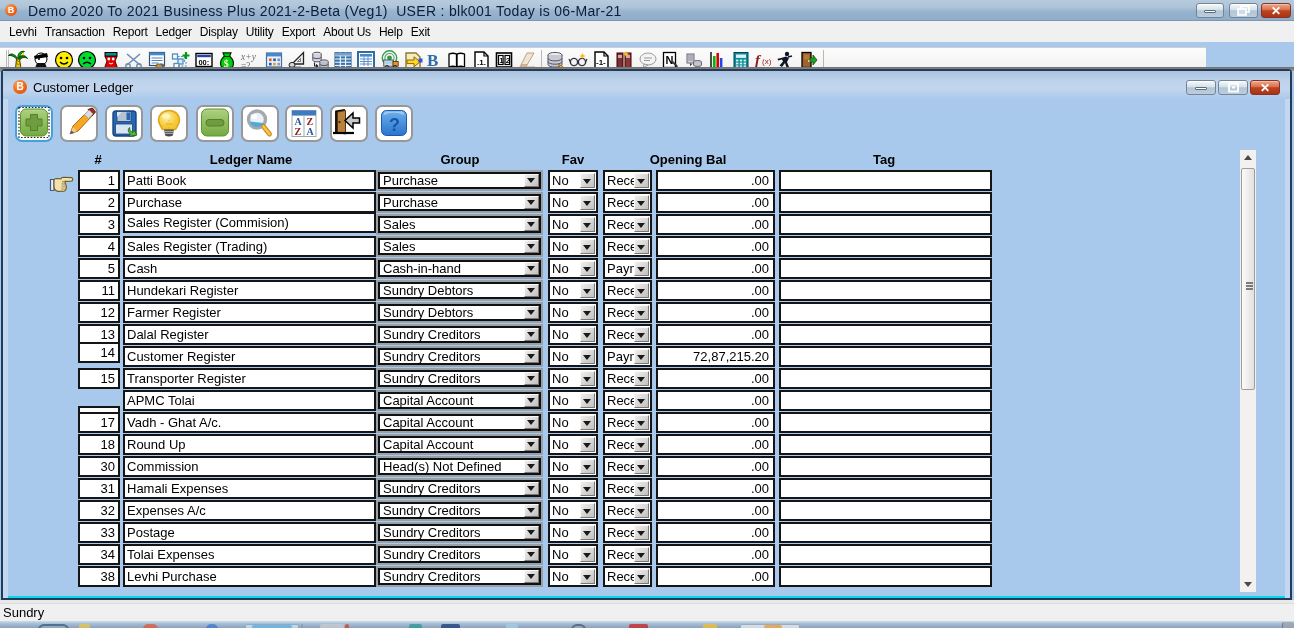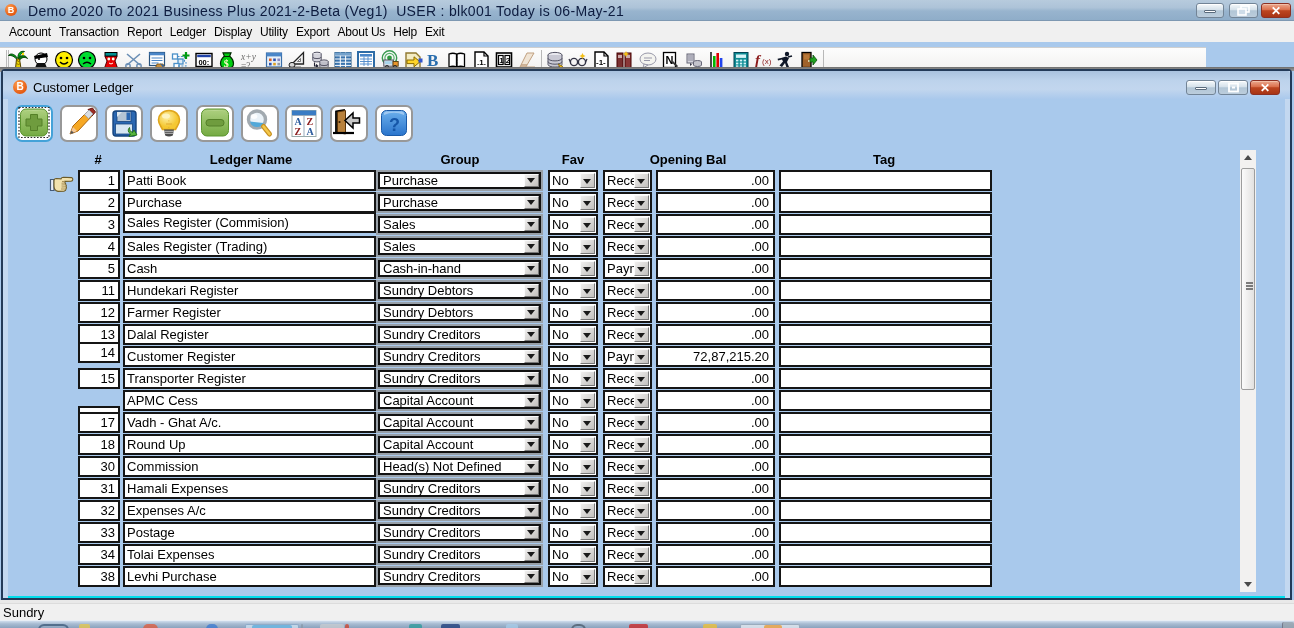--- a/index.html
+++ b/index.html
@@ -51,35 +51,35 @@
 
 #statusbar{left:0;top:603px;width:1294px;height:17px;background:#f0f0f0;border-top:1px solid #dcdcdc;font-size:13px;color:#000;padding:1px 0 0 3px}
 #taskbar{left:0;top:620px;width:1294px;height:8px;background:linear-gradient(180deg,#cfdded 0%,#a8bcd2 40%,#8aa2bd 100%);border-top:1px solid #e8eef5}
 .tbi{position:absolute;top:3px;height:5px;border-radius:2px 2px 0 0;opacity:0.75}
 </style>
 </head>
 <body>
 
 <div class="abs" id="titlebar"></div>
 <div class="orb" style="left:5px;top:4px">B</div>
-<div class="abs" id="titletext">Demo 2020 To 2021 Business Plus 2021-2-Beta (Veg1)  USER : blk001 Today is 06-May-21</div>
+<div class="abs" id="titletext">Demo 2020 To 2021 Business Plus 2021-2-Beta (Veg1)  USER : blk001 Today is 06-Mar-21</div>
 <div class="wbtn" style="left:1196px;top:3px;width:28px">
     <div class="glyph-min"></div>
   </div>
 <div class="wbtn" style="left:1229px;top:3px;width:29px">
     <svg width="27" height="13" style="position:absolute;left:0;top:0">
       <rect x="11" y="2" width="8" height="6" fill="none" stroke="#fff" stroke-width="1.6"></rect>
       <rect x="8" y="5" width="8" height="6" fill="#cfdde9" stroke="#fff" stroke-width="1.6"></rect>
     </svg>
   </div>
 <div class="wbtn close" style="left:1261px;top:3px;width:30px">
     <div class="glyph-x">✕</div>
   </div>
 
-<div class="abs" id="menubar"><span>Account</span><span>Transaction</span><span>Report</span><span>Ledger</span><span>Display</span><span>Utility</span><span>Export</span><span>About Us</span><span>Help</span><span>Exit</span></div>
+<div class="abs" id="menubar"><span>Levhi</span><span>Transaction</span><span>Report</span><span>Ledger</span><span>Display</span><span>Utility</span><span>Export</span><span>About Us</span><span>Help</span><span>Exit</span></div>
 
 <div class="abs" id="toolbar">
 <div class="grip"></div>
 <span class="ti" style="left:8px"><svg width="20" height="20" viewBox="0 0 20 20">
         <path d="M9.5 8 C6 3.5 2.5 3 0.5 5.5 C3.5 5 6.5 6.5 8.5 9 Z" fill="#00a018" stroke="#003800" stroke-width="0.9"></path>
         <path d="M10 8 C9.5 3 13 0.5 16.5 1.5 C13.5 2.5 11.5 5.5 11 9 Z" fill="#00c020" stroke="#003800" stroke-width="0.9"></path>
         <path d="M10.5 8 C13.5 4.5 17.5 5 19.5 8.5 C16.5 6.5 13.5 7.5 11.5 10 Z" fill="#008010" stroke="#003800" stroke-width="0.9"></path>
         <path d="M8.5 9 L11.5 9 L13 18.5 L7.5 18.5 Z" fill="#e8d000" stroke="#504000" stroke-width="1"></path>
         <path d="M9 10 l1.5 2 1.5 -2 M8.5 13 l2 2 2 -2" stroke="#806000" fill="none" stroke-width="0.8"></path>
         <circle cx="15" cy="4" r="1.2" fill="#ffe000"></circle>
@@ -506,21 +506,21 @@
 <div class="cell opn" style="top:346px">72,87,215.20</div>
 <div class="cell tag" style="top:346px"></div>
 <div class="cell num" style="top:368px">15</div>
 <div class="cell name" style="top:368px">Transporter Register</div>
 <div class="cell grp" style="top:368px">Sundry Creditors<span class="dd"></span></div>
 <div class="cell fav" style="top:368px">No<span class="dd"></span></div>
 <div class="cell rec" style="top:368px">Rece<span class="dd"></span></div>
 <div class="cell opn" style="top:368px">.00</div>
 <div class="cell tag" style="top:368px"></div>
 <div class="cell num" style="top:406px">16</div>
-<div class="cell name" style="top:390px">APMC Cess</div>
+<div class="cell name" style="top:390px">APMC Tolai</div>
 <div class="cell grp" style="top:390px">Capital Account<span class="dd"></span></div>
 <div class="cell fav" style="top:390px">No<span class="dd"></span></div>
 <div class="cell rec" style="top:390px">Rece<span class="dd"></span></div>
 <div class="cell opn" style="top:390px">.00</div>
 <div class="cell tag" style="top:390px"></div>
 <div class="cell num" style="top:412px">17</div>
 <div class="cell name" style="top:412px">Vadh - Ghat A/c.</div>
 <div class="cell grp" style="top:412px">Capital Account<span class="dd"></span></div>
 <div class="cell fav" style="top:412px">No<span class="dd"></span></div>
 <div class="cell rec" style="top:412px">Rece<span class="dd"></span></div>

